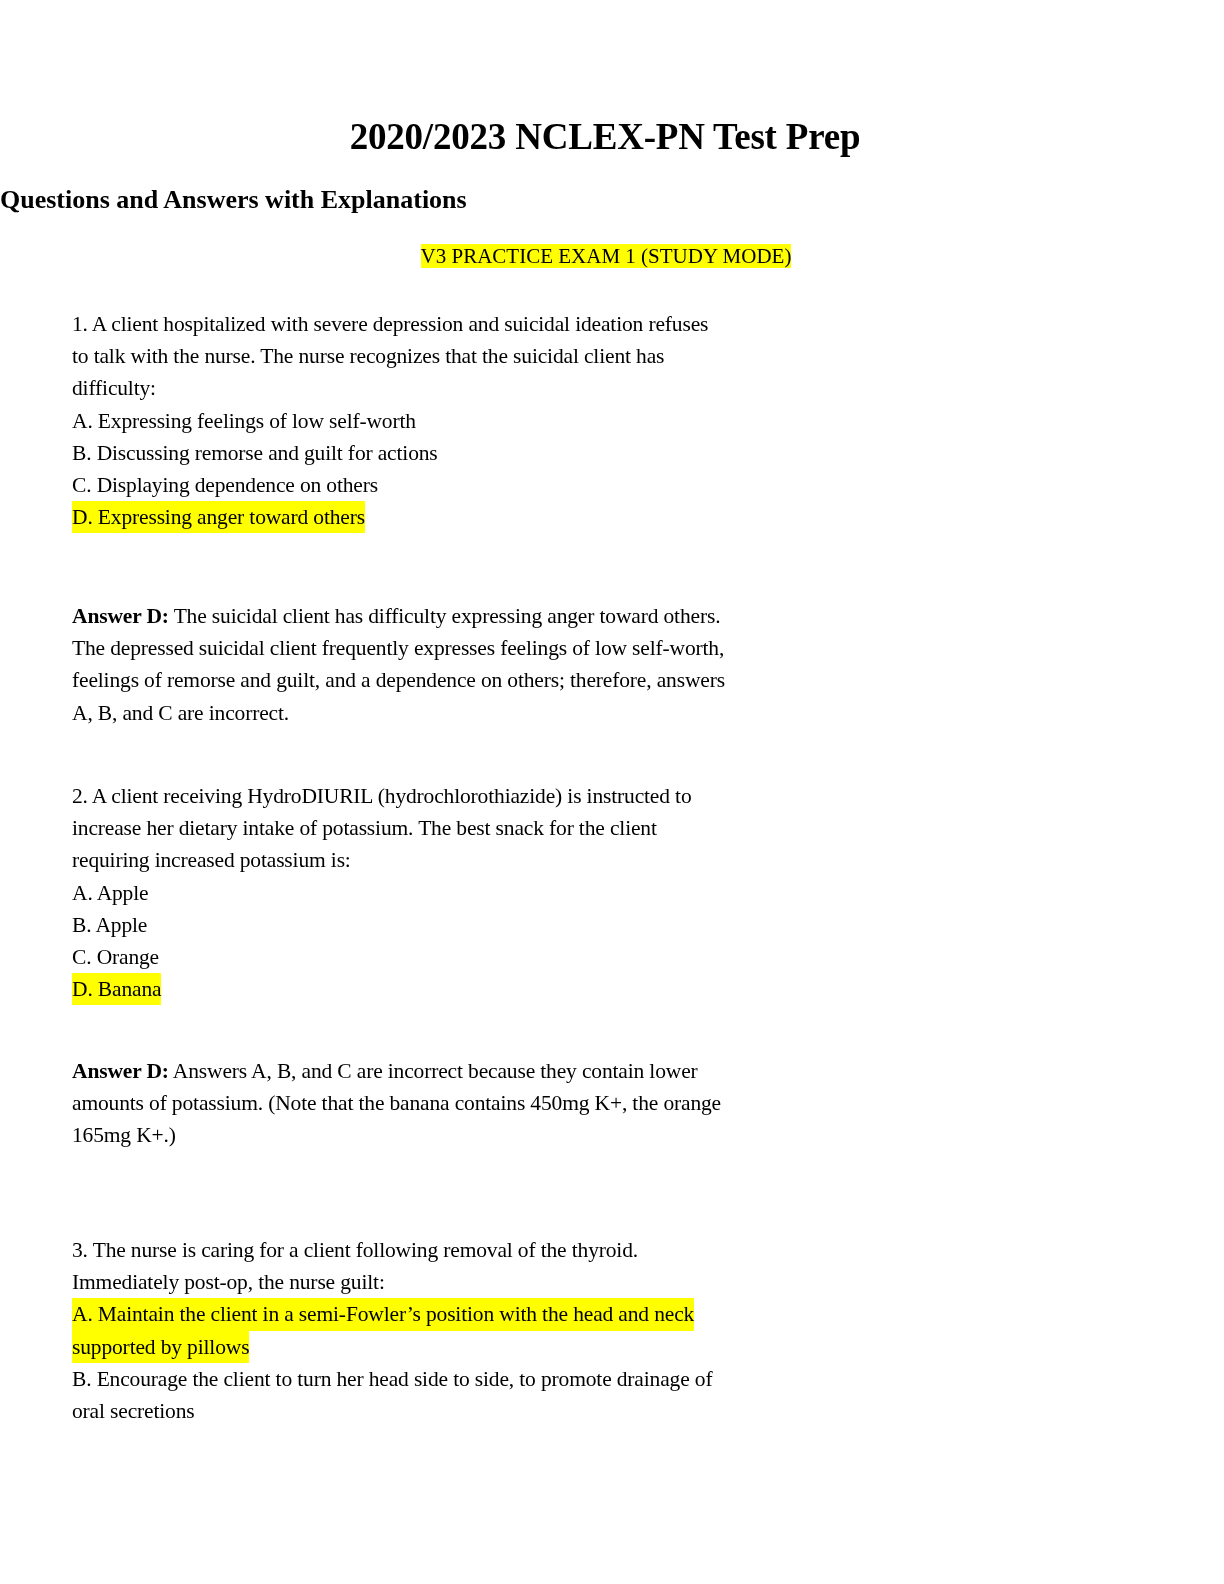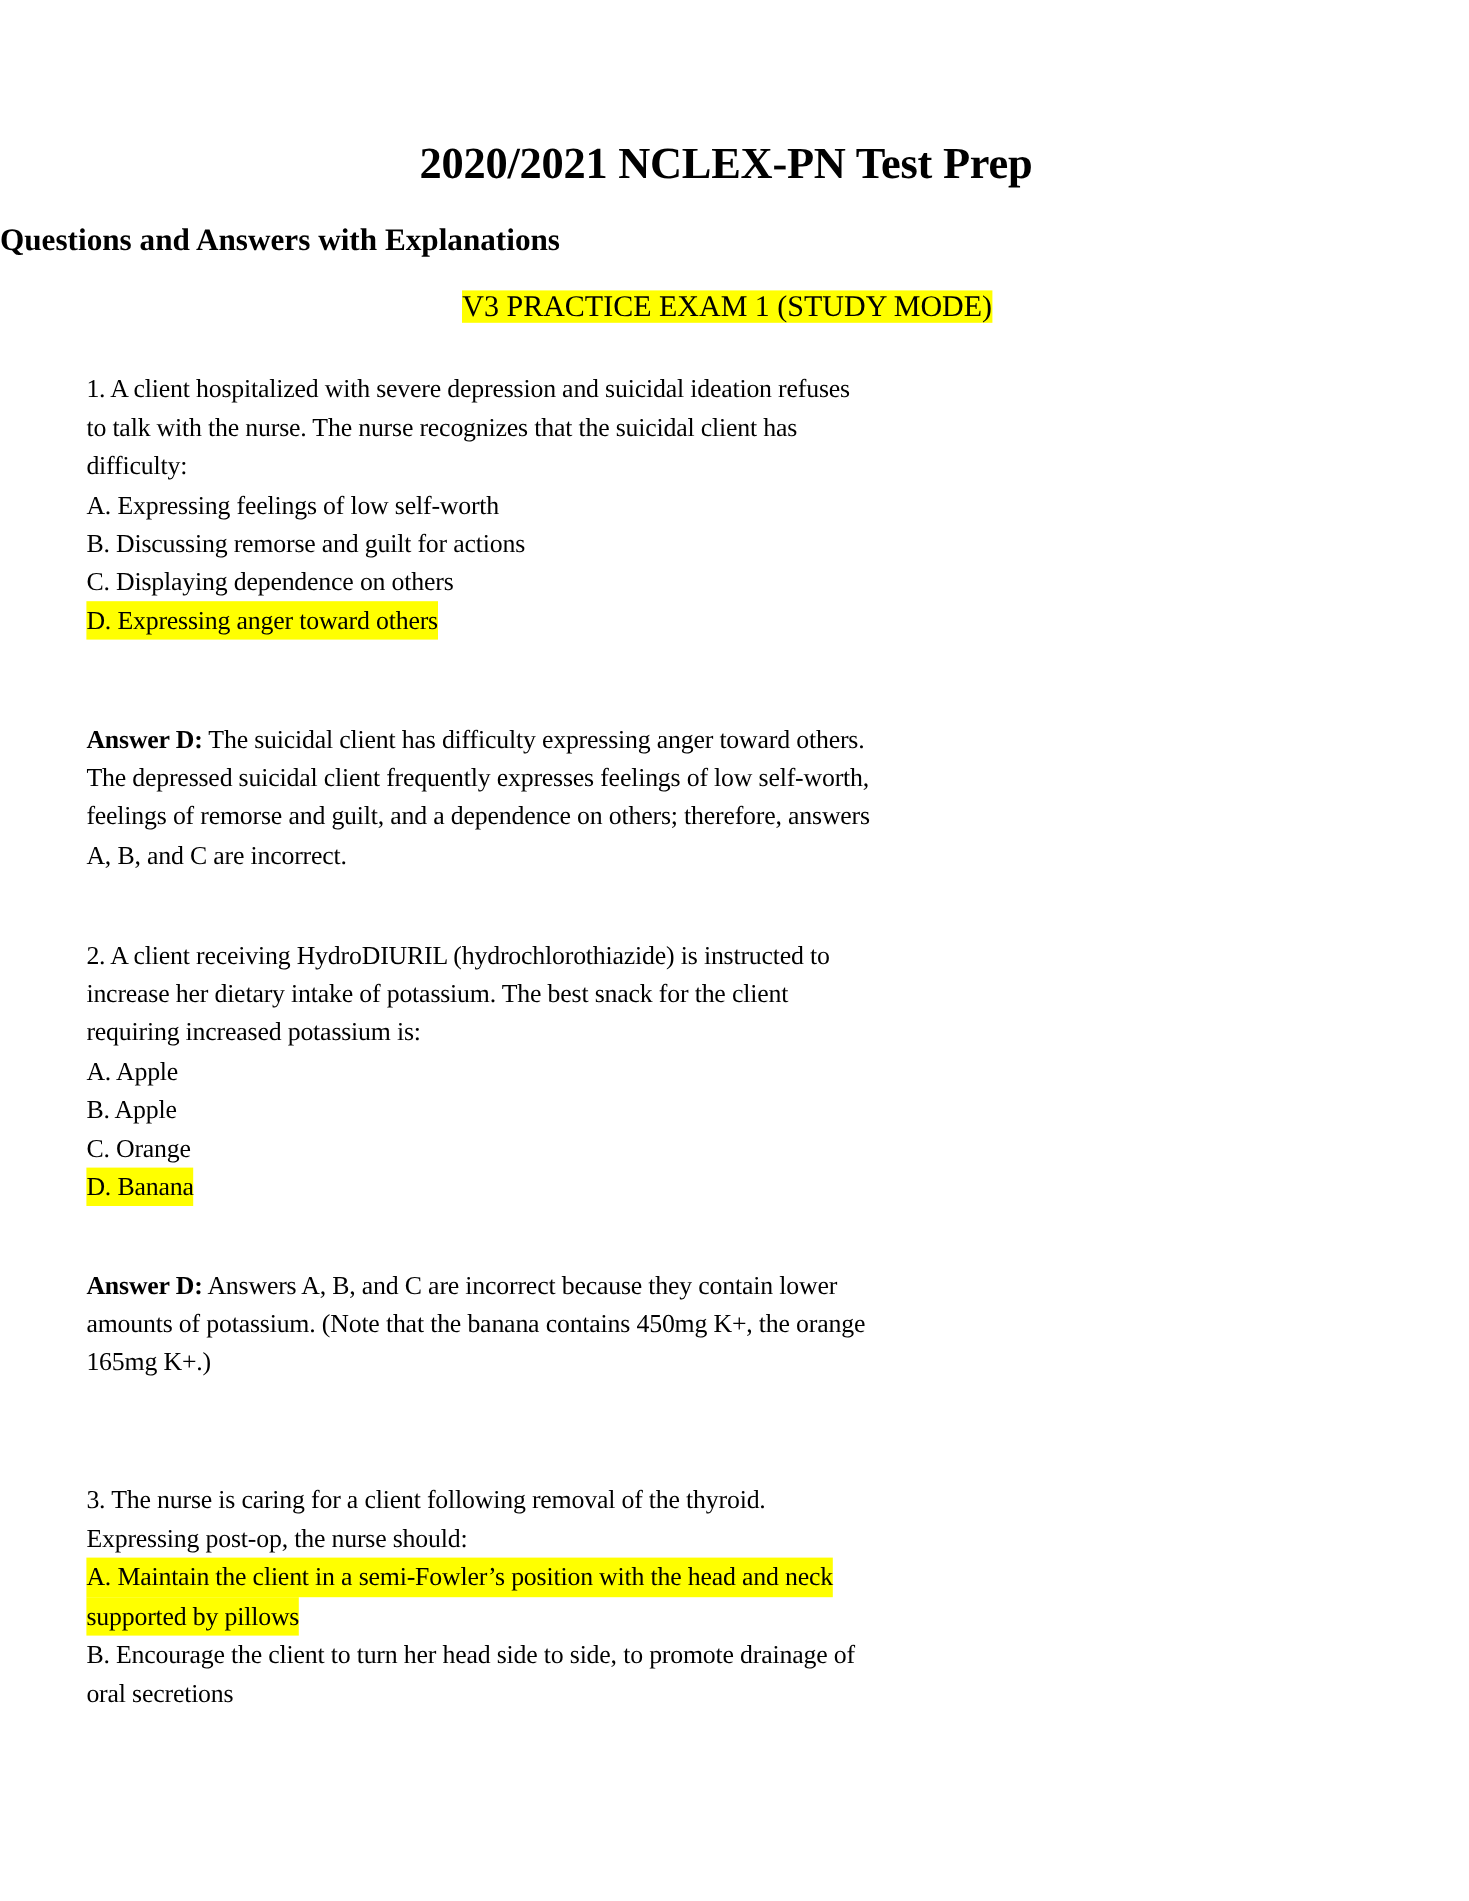--- a/index.html
+++ b/index.html
@@ -38,21 +38,21 @@
       text-align: left;
       font-weight: bold;
       font-size: 26px;
       line-height: 36px;
     }
     .exam-label-wrap {
       position: absolute;
       left: 0; width: 1212px;
       top: 241px;
       text-align: center;
-      font-size: 25px;
+      font-size: 21px;
       line-height: 30px;
     }
     .hl {
       background: #ffff00;
     }
     .body-text {
       position: absolute;
       left: 72px;
       width: 800px;
       font-size: 21.5px;
@@ -73,21 +73,21 @@
     #a1 { top: 600px; }
     #q2 { top: 780px; }
     #a2 { top: 1055px; }
     #q3 { top: 1234px; }
   </style>
 </head>
 <body>
 
 <div class="page">
 
-  <div class="title">2020/2021 NCLEX-PN Test Prep</div>
+  <div class="title">2020/2023 NCLEX-PN Test Prep</div>
   <div class="subtitle">Questions and Answers with Explanations</div>
   <div class="exam-label-wrap">
     <span class="hl">V3 PRACTICE EXAM 1 (STUDY MODE)</span>
   </div>
 
   <div class="body-text" id="q1">
     <span class="line">1. A client hospitalized with severe depression and suicidal ideation refuses</span>
     <span class="line">to talk with the nurse. The nurse recognizes that the suicidal client has</span>
     <span class="line">difficulty:</span>
     <span class="line">A. Expressing feelings of low self-worth</span>
@@ -114,20 +114,20 @@
   </div>
 
   <div class="body-text" id="a2">
     <span class="line"><span class="bold">Answer D:</span><span> Answers A, B, and C are incorrect because they contain lower</span></span>
     <span class="line">amounts of potassium. (Note that the banana contains 450mg K+, the orange</span>
     <span class="line">165mg K+.)</span>
   </div>
 
   <div class="body-text" id="q3">
     <span class="line">3. The nurse is caring for a client following removal of the thyroid.</span>
-    <span class="line">Expressing post-op, the nurse should:</span>
+    <span class="line">Immediately post-op, the nurse guilt:</span>
     <span class="line"><span class="hl-line">A. Maintain the client in a semi-Fowler’s position with the head and neck</span></span>
     <span class="line"><span class="hl-line">supported by pillows</span></span>
     <span class="line">B. Encourage the client to turn her head side to side, to promote drainage of</span>
     <span class="line">oral secretions</span>
   </div>
 
 </div>
 
 </body></html>

